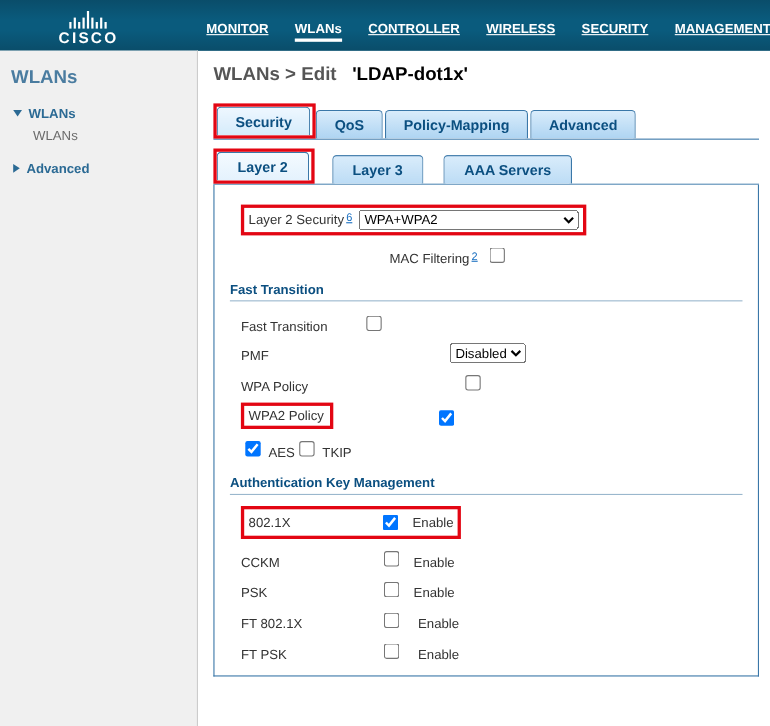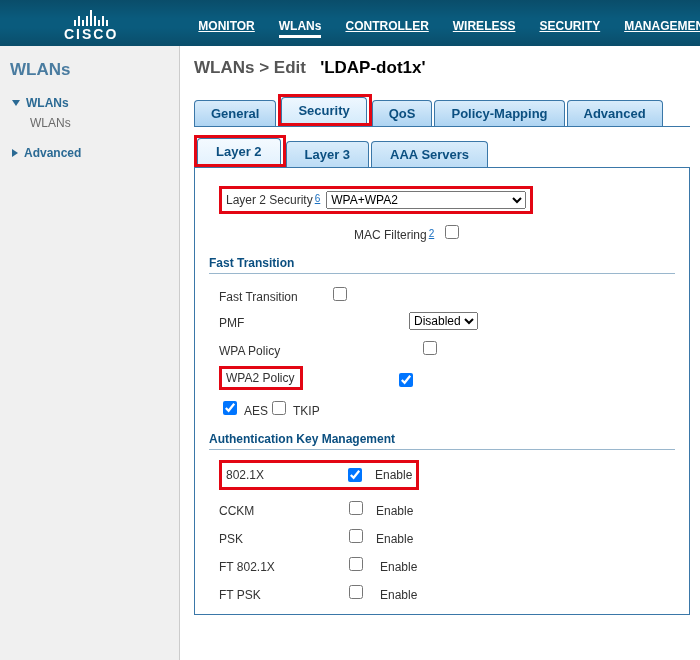--- a/index.html
+++ b/index.html
@@ -16,20 +16,21 @@
   
   .banner {
     background: linear-gradient(#0a4d6a, #0a5b7d 40%, #0a5b7d 60%, #0a4d6a);
     background-color: #0a5b7d;
     height: 46px;
     display: flex;
     align-items: flex-end;
     padding-left: 64px;
     padding-right: 10px;
     color: #fff;
+    justify-content: center;
   }
   .cisco-logo {
     display: flex;
     flex-direction: column;
     align-items: center;
     margin-right: 80px;
     padding-bottom: 4px;
   }
   .cisco-bars {
     height: 18px;
@@ -115,21 +116,21 @@
     padding: 5px 16px;
     margin-right: 2px;
     color: #0b4f80;
     font-weight: bold;
     cursor: pointer;
     font-size: 13px;
   }
   .tab.active {
     background: linear-gradient(#eef7ff, #d5ebfb);
   }
-  .subtabs { margin-top: 8px; }
+  .subtabs { margin-top: 8px; gap: 16px; }
   .subtab {
     background: linear-gradient(#d9ecfb, #bcdcf5);
     border: 1px solid #3a77a8;
     border-bottom:none;
     border-radius: 4px 4px 0 0;
     padding: 5px 18px;
     margin-right: 2px;
     color: #0b4f80;
     font-weight: bold;
     cursor:pointer;
@@ -211,21 +212,20 @@
 
   <div class="content">
     <div class="page-title">
       <span class="bc-link">WLANs</span>
       <span>&gt;</span>
       <span>Edit</span>
       &nbsp;&nbsp;<span class="wlan-name">'LDAP-dot1x'</span>
     </div>
 
     <div class="tabs">
-      <div class="tab">General</div>
       <div class="hi-red">
         <div class="tab active">Security</div>
       </div>
       <div class="tab">QoS</div>
       <div class="tab">Policy-Mapping</div>
       <div class="tab">Advanced</div>
     </div>
 
     <div class="subtabs">
       <div class="hi-red">

